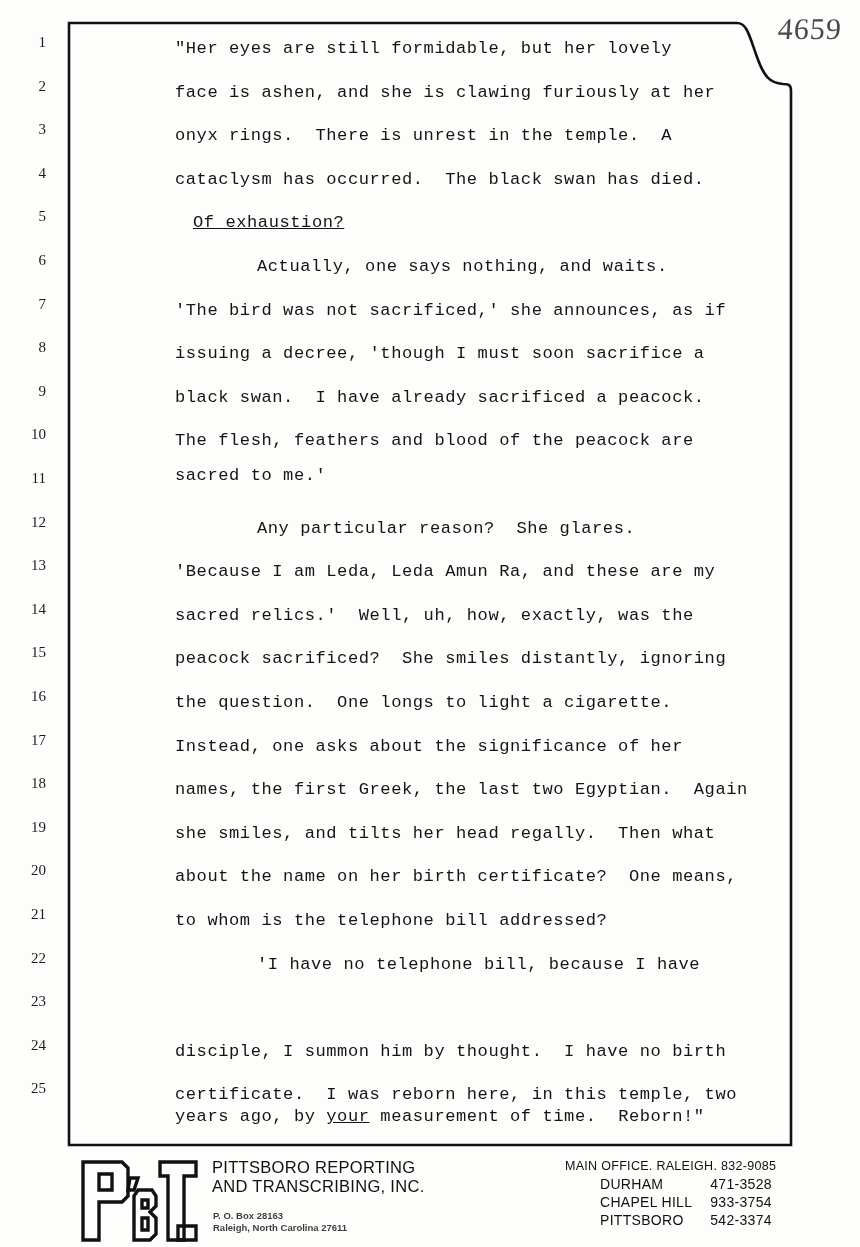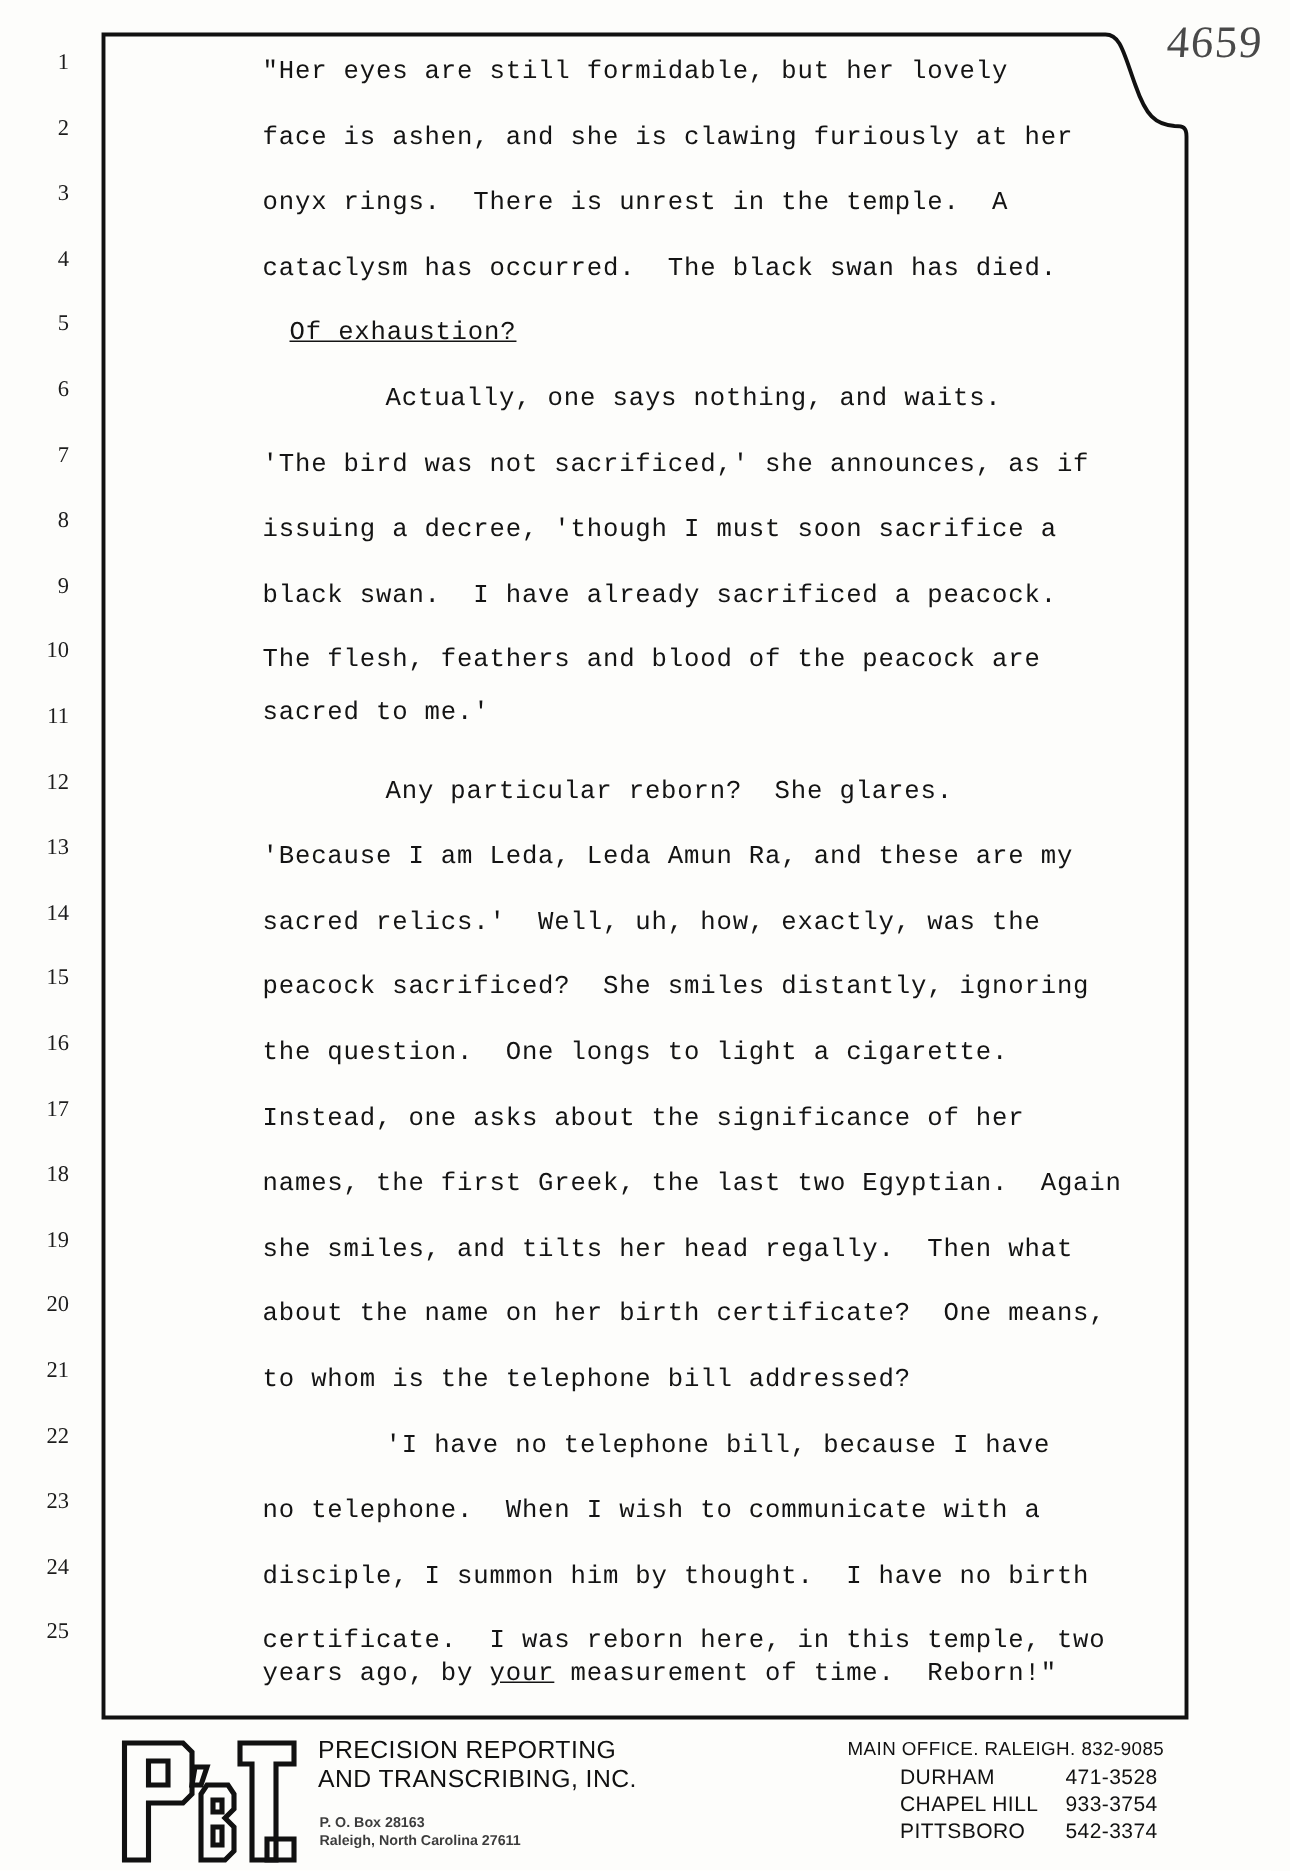--- a/index.html
+++ b/index.html
@@ -187,32 +187,31 @@
       <div class="tline" style="top: 61.6px;">face is ashen, and she is clawing furiously at her</div>
       <div class="tline" style="top: 105.2px;">onyx rings.  There is unrest in the temple.  A</div>
       <div class="tline" style="top: 148.8px;">cataclysm has occurred.  The black swan has died.</div>
       <div class="tline" style="top: 192.4px; padding-left: 126px;"><span class="u">Of exhaustion?</span></div>
       <div class="tline" style="top: 236px; padding-left: 190px;">Actually, one says nothing, and waits.</div>
       <div class="tline" style="top: 279.6px;">'The bird was not sacrificed,' she announces, as if</div>
       <div class="tline" style="top: 323.2px;">issuing a decree, 'though I must soon sacrifice a</div>
       <div class="tline" style="top: 366.8px;">black swan.  I have already sacrificed a peacock.</div>
       <div class="tline" style="top: 410.4px;">The flesh, feathers and blood of the peacock are</div>
       <div class="tline" style="top: 445px;">sacred to me.'</div>
-      <div class="tline" style="top: 497.6px; padding-left: 190px;">Any particular reborn?  She glares.</div>
+      <div class="tline" style="top: 497.6px; padding-left: 190px;">Any particular reason?  She glares.</div>
       <div class="tline" style="top: 541.2px;">'Because I am Leda, Leda Amun Ra, and these are my</div>
       <div class="tline" style="top: 584.8px;">sacred relics.'  Well, uh, how, exactly, was the</div>
       <div class="tline" style="top: 628.4px;">peacock sacrificed?  She smiles distantly, ignoring</div>
       <div class="tline" style="top: 672px;">the question.  One longs to light a cigarette.</div>
       <div class="tline" style="top: 715.6px;">Instead, one asks about the significance of her</div>
       <div class="tline" style="top: 759.2px;">names, the first Greek, the last two Egyptian.  Again</div>
       <div class="tline" style="top: 846.4px;">about the name on her birth certificate?  One means,</div>
       <div class="tline" style="top: 802.8px;">she smiles, and tilts her head regally.  Then what</div>
       <div class="tline" style="top: 890px;">to whom is the telephone bill addressed?</div>
       <div class="tline" style="top: 933.6px; padding-left: 190px;">'I have no telephone bill, because I have</div>
-      <div class="tline" style="top: 977.2px;">no telephone.  When I wish to communicate with a</div>
       <div class="tline" style="top: 1020.8px;">disciple, I summon him by thought.  I have no birth</div>
       <div class="tline" style="top: 1064.4px;">certificate.  I was reborn here, in this temple, two</div>
       <div class="tline" style="top: 1086.4px;">years ago, by <span class="u">your</span> measurement of time.  Reborn!"</div>
     </div>
 
   <div id="footer">
 
     <div id="logo-mark">
       <svg viewBox="0 0 122 88">
         <g fill="none" stroke="#111" stroke-width="3.4">
@@ -227,21 +226,21 @@
           <path d="M52 22 L60 22 L56 34 L50 34 Z"></path>
 
           <path d="M82 6 L118 6 L118 20 L106 20 L106 84 L90 84 L90 20 L82 20 Z"></path>
 
           <path d="M100 70 L118 70 L118 84 L100 84 Z"></path>
         </g>
       </svg>
     </div>
 
     <div id="company-name">
-      <div>PRECISION REPORTING</div>
+      <div>PITTSBORO REPORTING</div>
       <div>AND TRANSCRIBING, INC.</div>
     </div>
 
     <div id="address-block">
       <div>P. O. Box 28163</div>
       <div>Raleigh, North Carolina 27611</div>
     </div>
 
     <div id="phones">
       <div class="main-office">MAIN OFFICE. RALEIGH. 832-9085</div>

